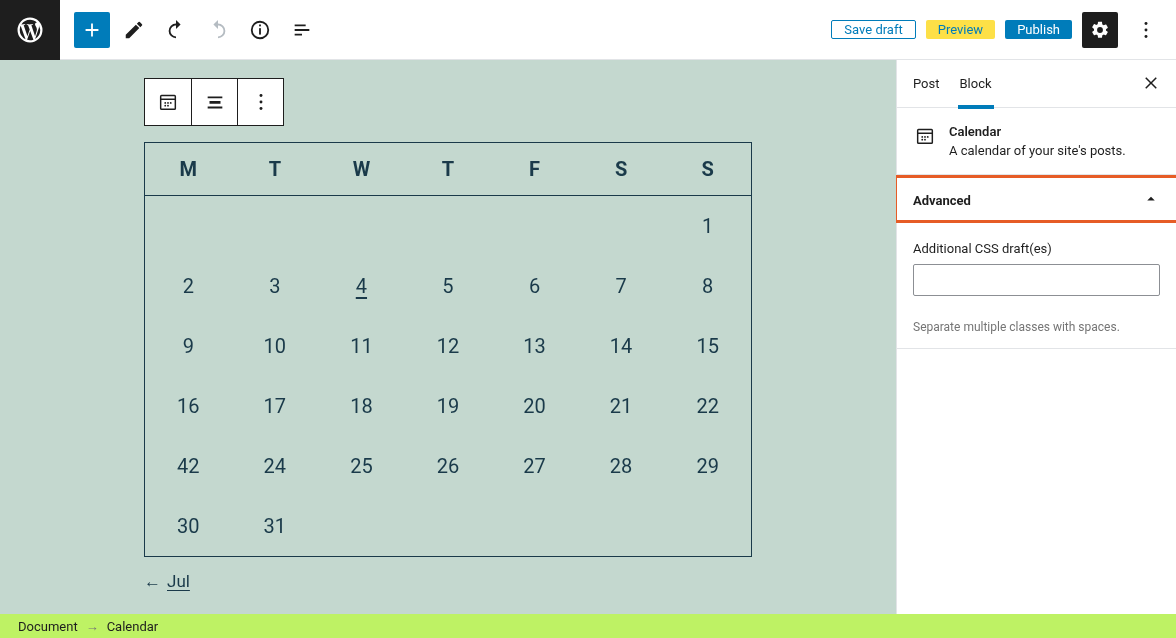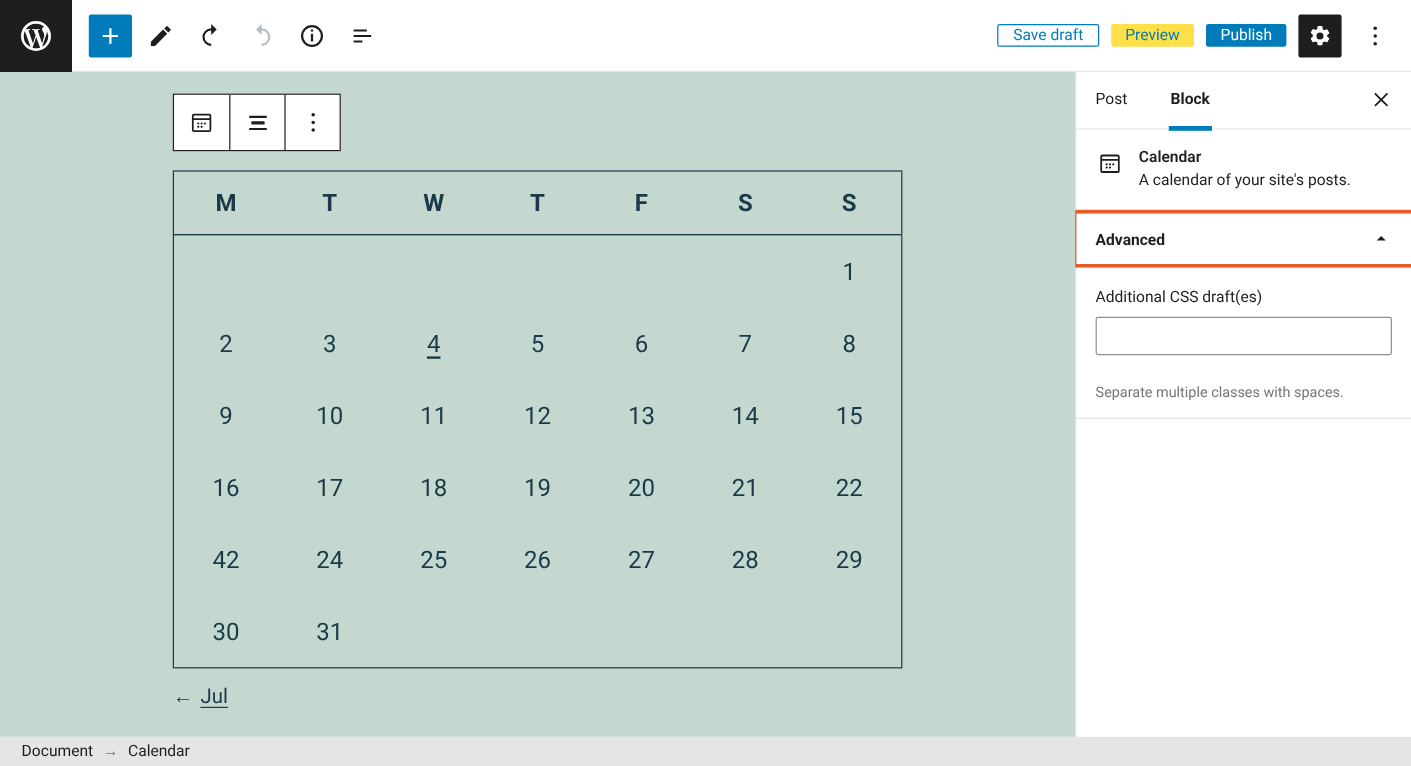--- a/index.html
+++ b/index.html
@@ -137,24 +137,24 @@
     font-size: 17px; color: #1a3a4a;
     display: inline-flex; align-items: center; gap: 6px;
   }
   .nav-prev .lbl { text-decoration: underline; text-underline-offset: 3px; }
 
   
   .sb-tabs {
     display: flex; align-items: center;
     height: 48px;
     border-bottom: 1px solid #e2e4e7;
-    padding: 0 16px; gap: 36px;
+    padding: 0 16px; gap: 20px;
   }
   .sb-tab { font-size: 13px; cursor: pointer; color: #1e1e1e; height:48px; display:flex; align-items:center; position:relative; }
-  .sb-tab.active { font-weight: 700; text-align: center; }
+  .sb-tab.active { font-weight: 400; text-align: center; }
   .sb-tab.active::after {
     content:''; position:absolute; left:-2px; right:-2px; bottom:-1px;
     height:4px; background:var(--wp-blue);
   }
   .sb-close { margin-left: auto; cursor:pointer; }
   .sb-close svg { width:18px; height:18px; fill:#1e1e1e; }
 
   .sb-blockhead {
     display: flex; gap: 12px; padding: 16px;
     border-bottom: 1px solid #e2e4e7;
@@ -188,21 +188,21 @@
     border: 1px solid #8c8f94; border-radius: 2px;
     padding: 0 8px; font-size: 13px; background:#fff;
   }
   .sb-help { font-size: 12px; color: #757575; margin-top: 24px; }
 
   
   .footer {
     position: absolute; left: 0; right: 0; bottom: 0; height: 24px;
     display: flex; align-items: center; gap: 8px;
     padding: 0 18px; font-size: 13px; color: #1e1e1e;
-    background: #e5e5e5;
+    background: #bef264;
   }
   .footer .sep { color: #757575; }
 </style>
 </head>
 <body>
 
 <div class="page">
 
   <div class="topbar">
     <div class="wp-logo">

